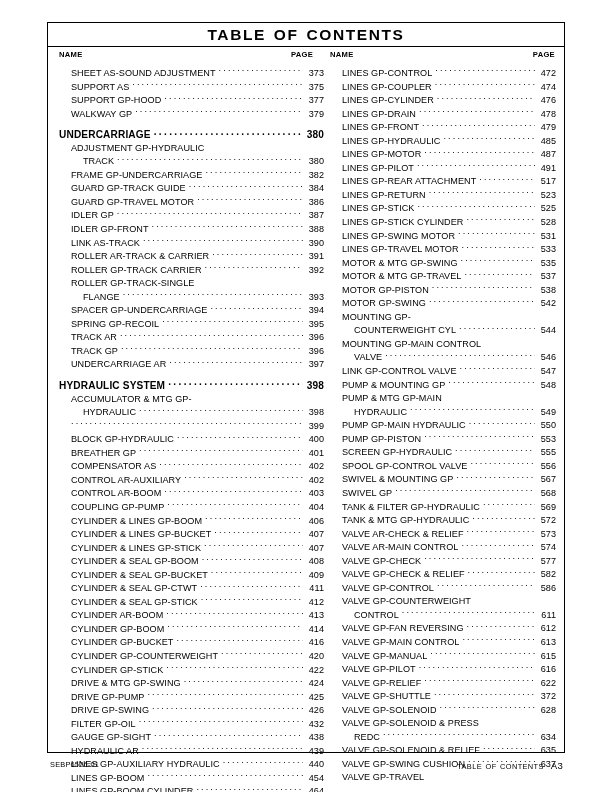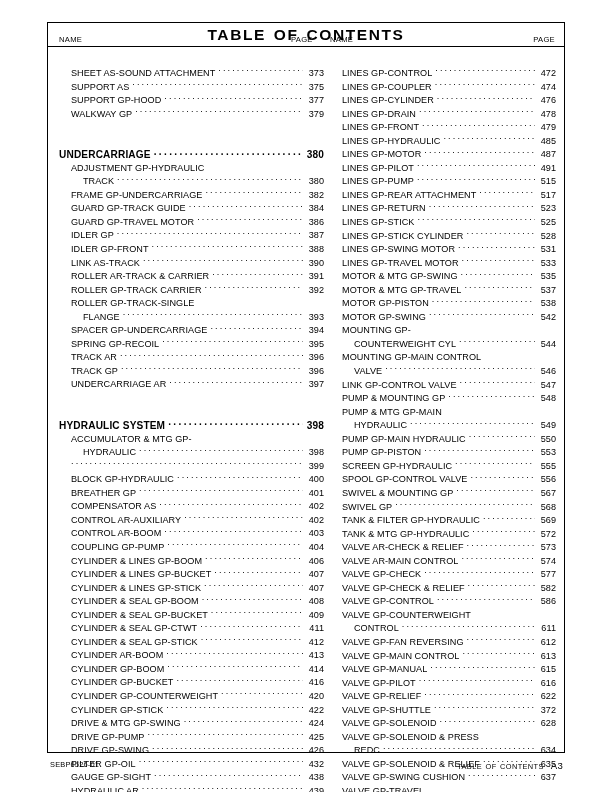--- a/index.html
+++ b/index.html
@@ -50,26 +50,26 @@
   .title-text {
     font-size: 15.5px;
     font-weight: bold;
     letter-spacing: 1.6px;
     word-spacing: 2px;
   }
 
   
   .col-head {
     position: absolute;
-    top: 12px;
+    top: 27px;
     left: 0;
     width: 100%;
     height: 14px;
     font-size: 7.6px;
-    font-weight: normal;
+    font-weight: bold;
     letter-spacing: 0.3px;
   }
   .ch-name-l  { position: absolute; left: 11px;  top: 0; }
   .ch-page-l  { position: absolute; left: 243px; top: 0; }
   .ch-name-r  { position: absolute; left: 282px; top: 0; }
   .ch-page-r  { position: absolute; right: 9px;  top: 0; }
 
   
   .columns {
     position: absolute;
@@ -129,21 +129,20 @@
   .wrap-head .pagenum { min-width: 0; }
 
   
   .section {
     font-weight: bold;
     font-size: 10.1px;
     line-height: 13.55px;
     height: 13.55px;
     letter-spacing: 0.15px;
     padding-left: 0;
-    margin-top: 20px;
   }
   .section .leader::after { font-weight: bold; font-size: 10px; }
   .section .pagenum { font-weight: bold; }
 
   .spacer  { height: 7px; }
 
   
   .footer {
     position: absolute;
     left: 47px;
@@ -183,21 +182,21 @@
     <div class="col-head">
       <div class="ch-name-l">NAME</div>
       <div class="ch-page-l">PAGE</div>
       <div class="ch-name-r">NAME</div>
       <div class="ch-page-r">PAGE</div>
     </div>
 
     <div class="columns">
       <div class="col col-left" id="col-left">
           <div class="entry lvl1">
-            <span class="label">SHEET AS-SOUND ATTACHMENT</span>
+            <span class="label">SHEET AS-SOUND ADJUSTMENT</span>
             <span class="leader"></span>
             <span class="pagenum">373</span>
           </div>
           <div class="entry lvl1">
             <span class="label">SUPPORT AS</span>
             <span class="leader"></span>
             <span class="pagenum">375</span>
           </div>
           <div class="entry lvl1">
             <span class="label">SUPPORT GP-HOOD</span>
@@ -489,25 +488,20 @@
           </div>
           <div class="entry lvl1">
             <span class="label">LINES GP-MOTOR</span>
             <span class="leader"></span>
             <span class="pagenum">487</span>
           </div>
           <div class="entry lvl1">
             <span class="label">LINES GP-PILOT</span>
             <span class="leader"></span>
             <span class="pagenum">491</span>
-          </div>
-          <div class="entry lvl1">
-            <span class="label">LINES GP-PUMP</span>
-            <span class="leader"></span>
-            <span class="pagenum">515</span>
           </div>
           <div class="entry lvl1">
             <span class="label">LINES GP-REAR ATTACHMENT</span>
             <span class="leader"></span>
             <span class="pagenum">517</span>
           </div>
           <div class="entry lvl1">
             <span class="label">LINES GP-RETURN</span>
             <span class="leader"></span>
             <span class="pagenum">523</span>

